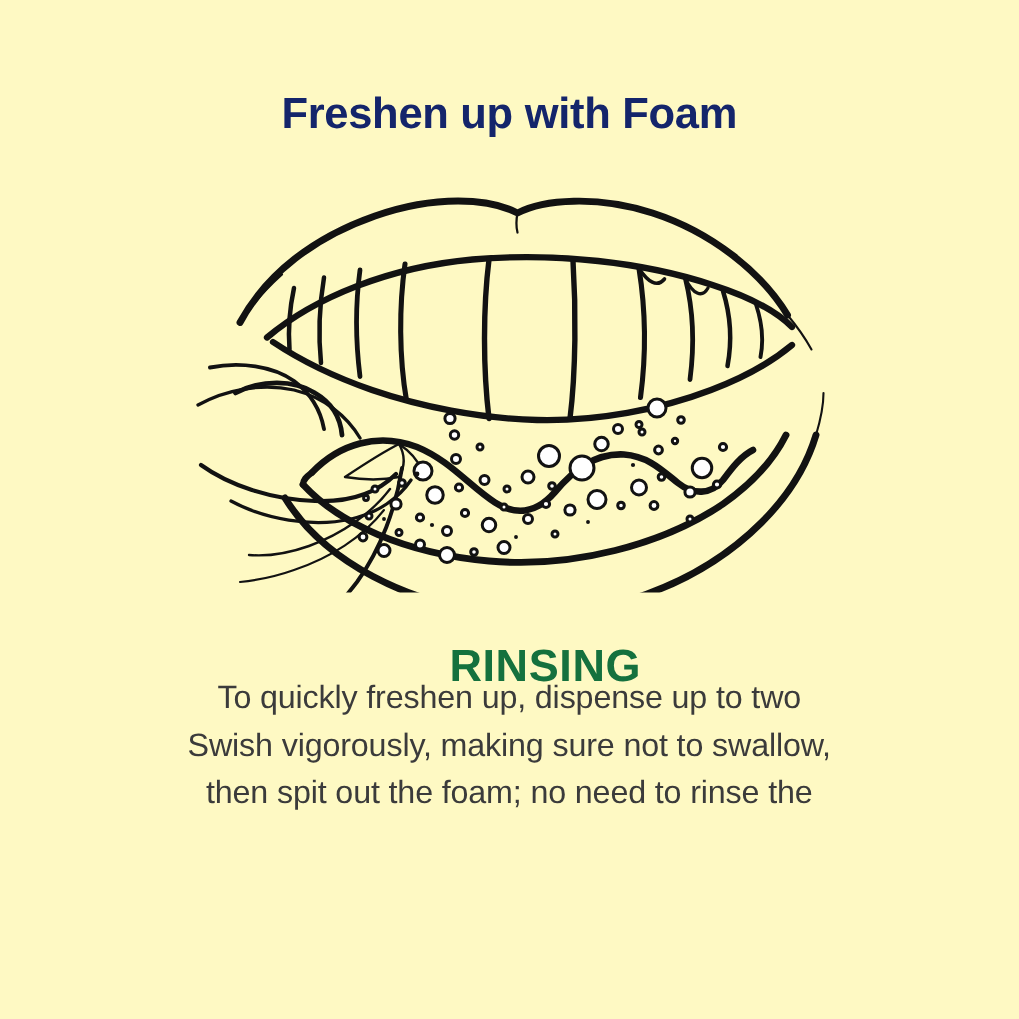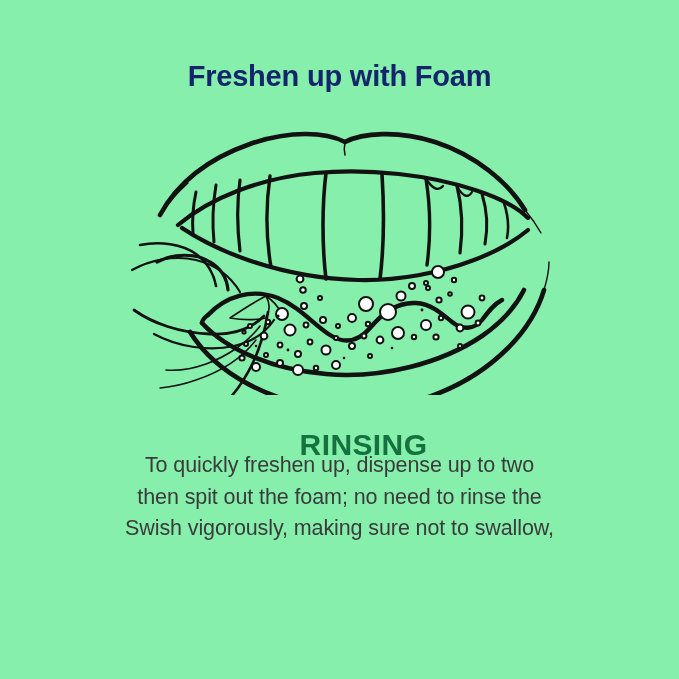--- a/index.html
+++ b/index.html
@@ -12,21 +12,21 @@
     height: 679px;
     overflow: hidden;
     font-family: "Liberation Sans", sans-serif;
     -webkit-font-smoothing: antialiased;
   }
 
   #page {
     position: relative;
     width: 679px;
     height: 679px;
-    background: #86efac;
+    background: #fef9c3;
     box-sizing: border-box;
   }
 
   
   #title {
     position: absolute;
     left: 0;
     top: 38px;
     width: 679px;
     text-align: center;
@@ -216,17 +216,17 @@
         <circle cx="292" cy="190" r="1.4"></circle>
         <circle cx="126" cy="226" r="1.3"></circle>
       </g>
     </svg>
   </div>
 
   <h2 id="section-heading">RINSING</h2>
 
   <div id="body-copy">
     <span class="line">To quickly freshen up, dispense up to two</span>
+    <span class="line">Swish vigorously, making sure not to swallow,</span>
     <span class="line">then spit out the foam; no need to rinse the</span>
-    <span class="line">Swish vigorously, making sure not to swallow,</span>
   </div>
 
 </div>
 
 </body></html>

